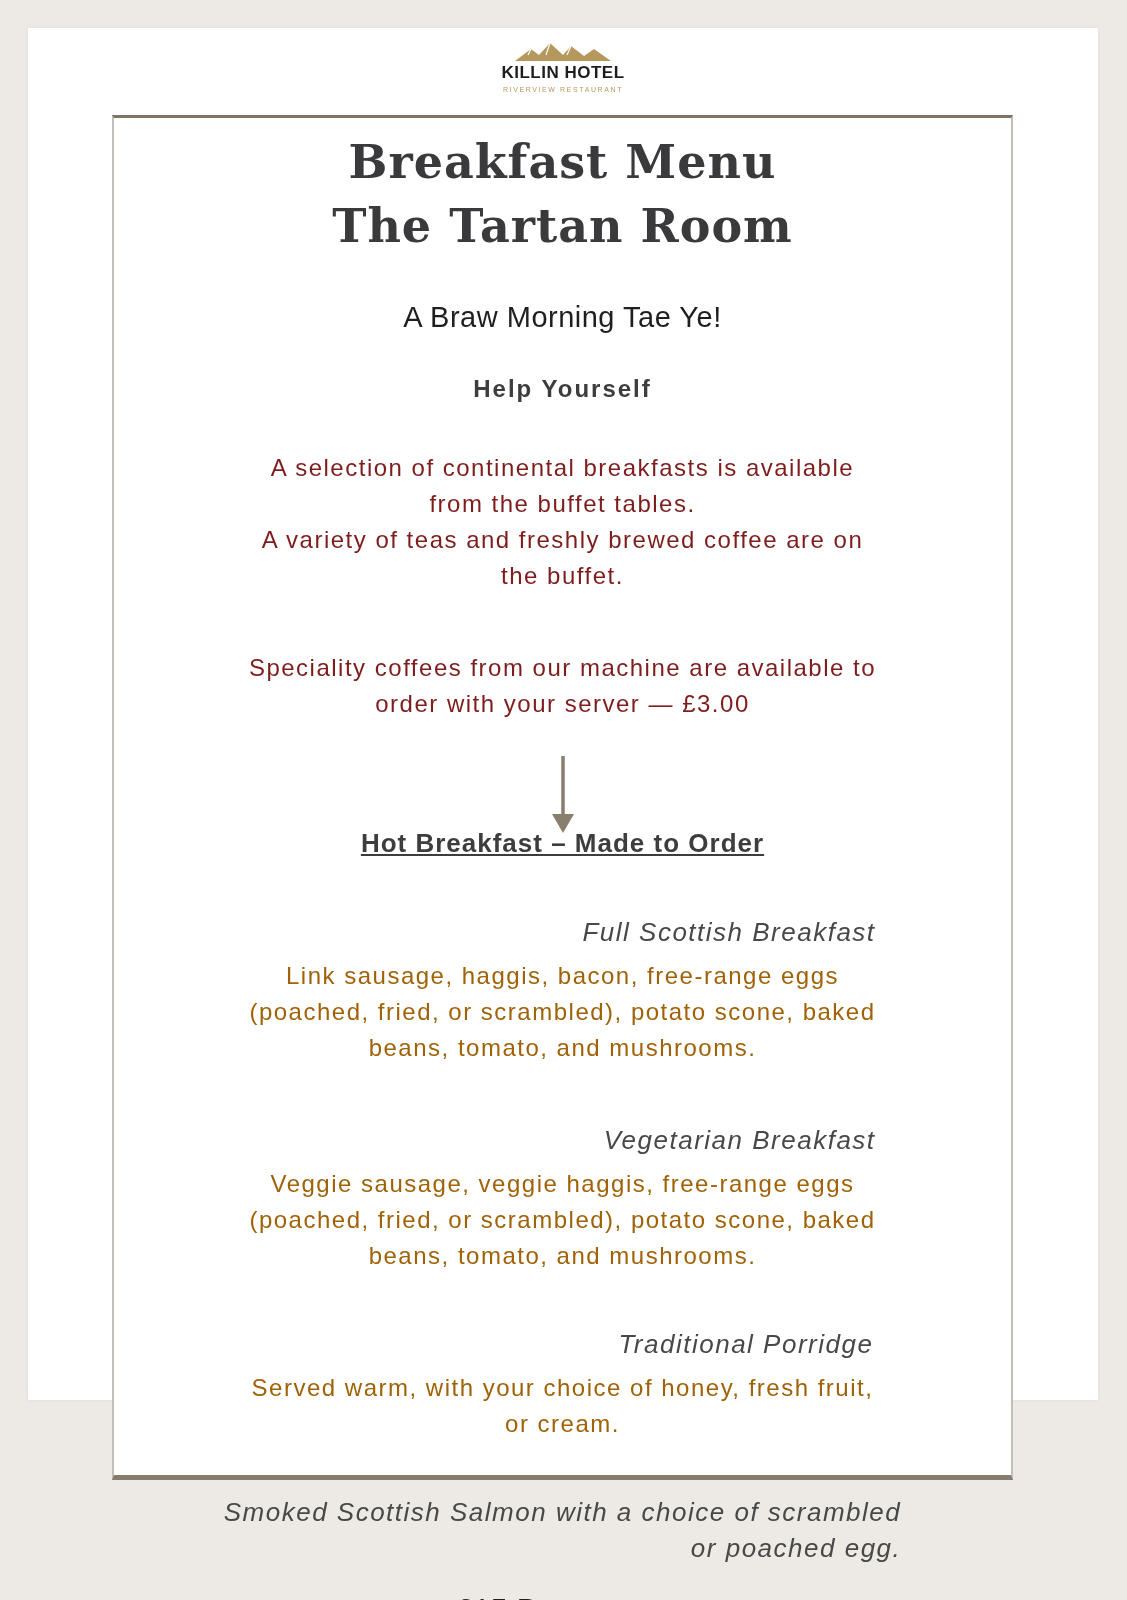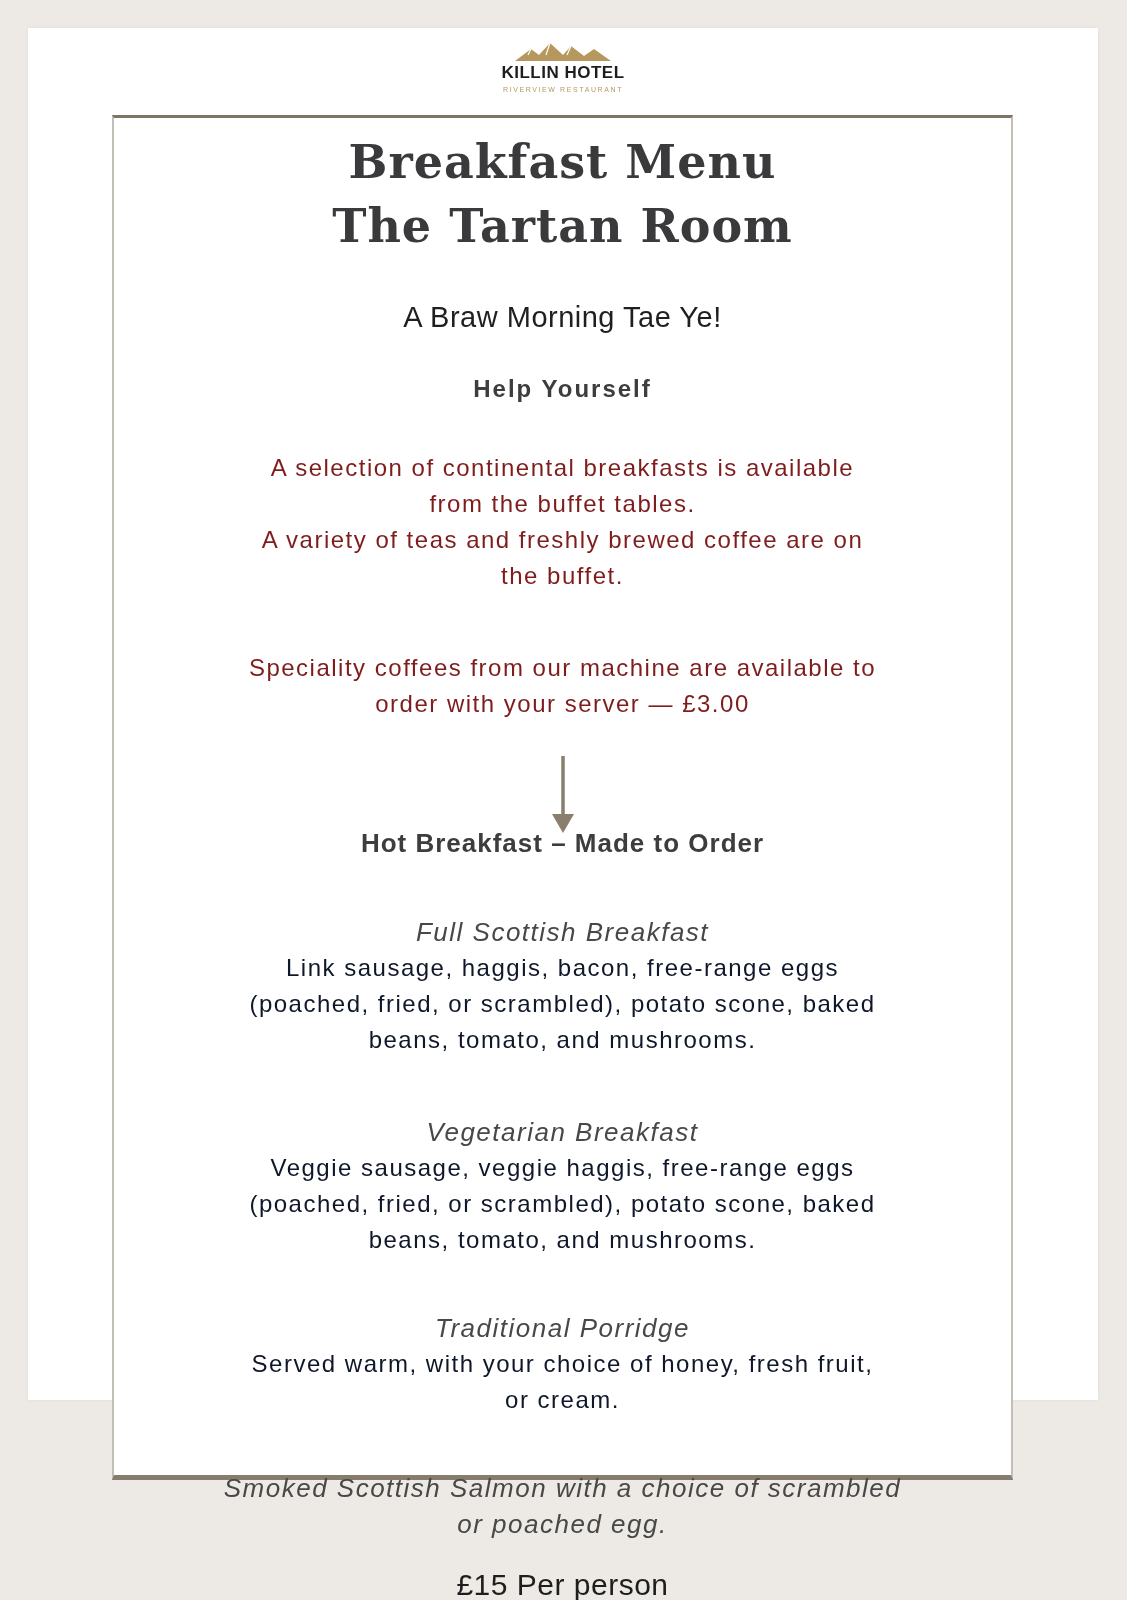--- a/index.html
+++ b/index.html
@@ -98,37 +98,40 @@
   .coffee-info { margin-top: 40px; }
   .arrow-wrap {
     margin-top: 16px;
     height: 80px;
   }
   .hot-heading {
     margin-top: -22px;
     font-size: 26px;
     line-height: 30px;
     letter-spacing: 1px;
+    text-decoration: underline;
   }
   .menu-item { margin-top: 40px; }
   .menu-item.tight { margin-top: 36px; }
   .item-name {
     font-style: italic;
     font-weight: 400;
     font-size: 26px;
     line-height: 36px;
     letter-spacing: 1.5px;
     color: #484848;
     white-space: pre-line;
+    text-align: right;
   }
   .item-desc {
+    margin-top: 8px;
     font-size: 24px;
     line-height: 36px;
     letter-spacing: 1.5px;
-    color: #0f172a;
+    color: #a16207;
     white-space: pre-line;
   }
   .item-desc:empty { display: none; }
   .price {
     margin-top: 10px;
     font-size: 30px;
     line-height: 34px;
     letter-spacing: 0.5px;
     color: #1e1e1e;
   }

